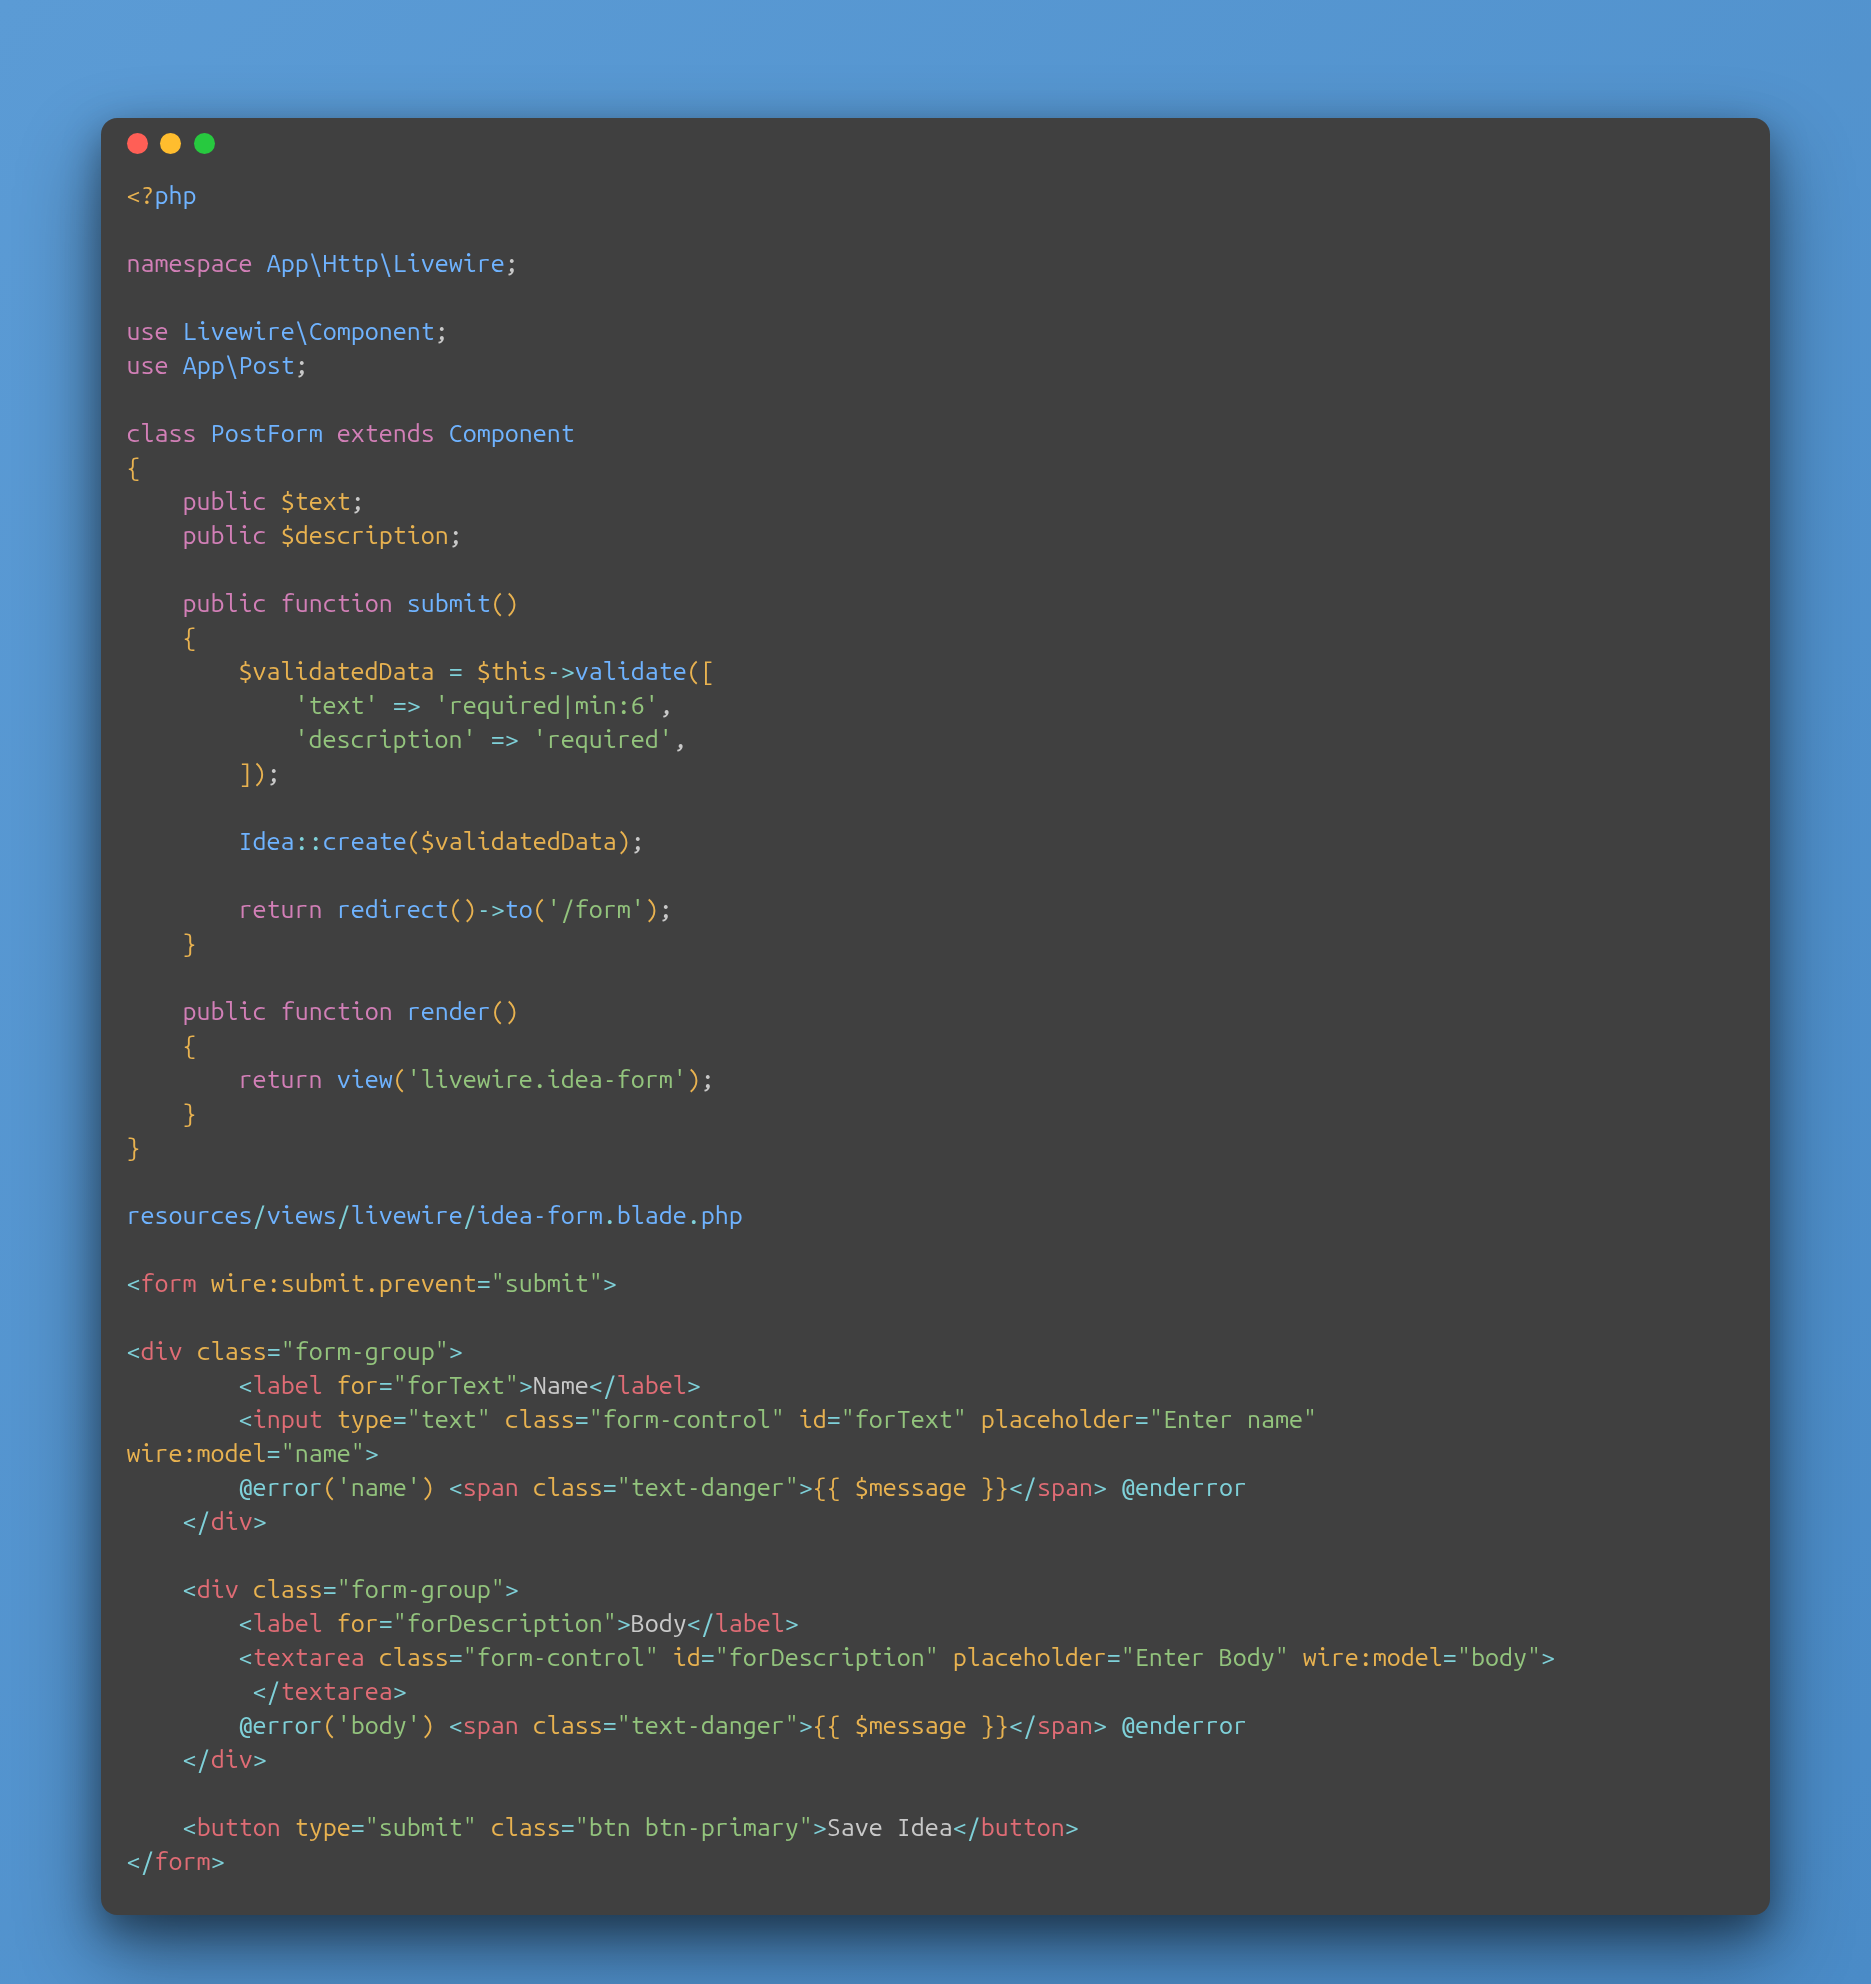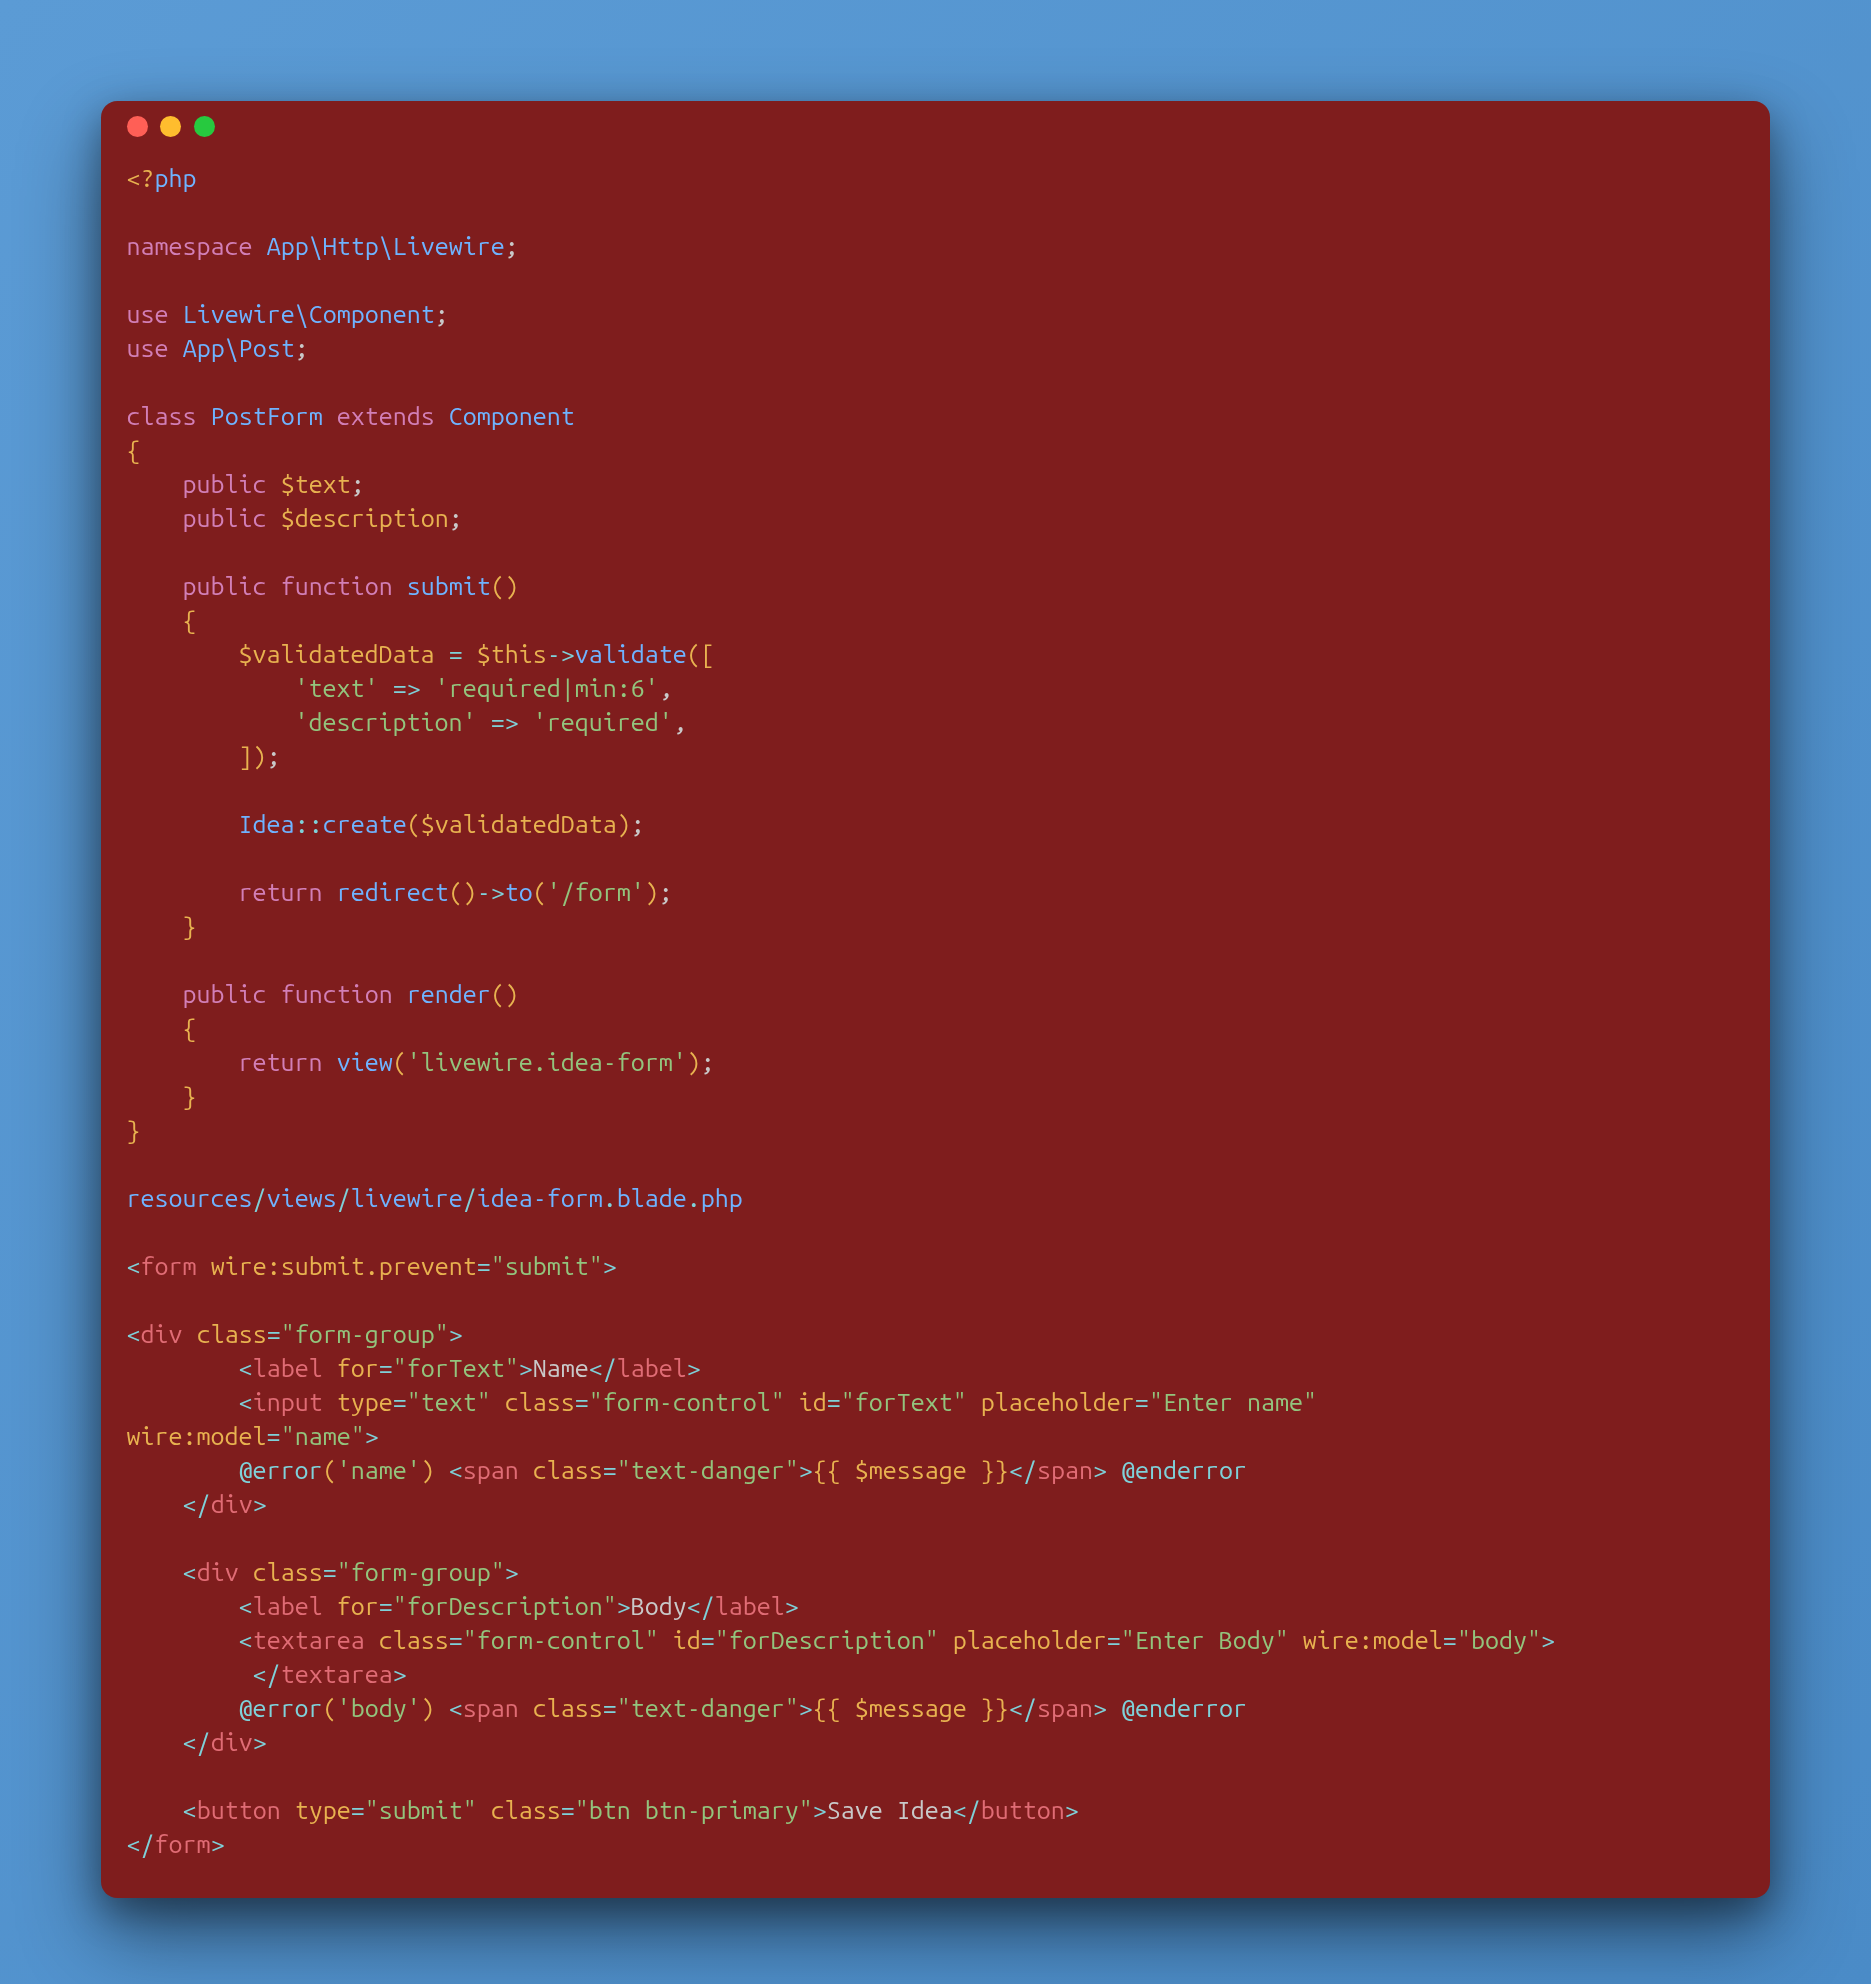--- a/index.html
+++ b/index.html
@@ -7,26 +7,27 @@
   body {
     background: linear-gradient(135deg, #5b9bd5 0%, #4a8bc7 100%);
     background-color: #5593cd;
     font-family: "SF Mono", "Monaco", "Menlo", "Consolas", "Ubuntu Mono", monospace;
     display: flex;
     justify-content: center;
     align-items: flex-start;
     padding: 101px 101px 128px 101px;
   }
   .window {
-    background: #7f1d1d;
+    background: #404040;
     border-radius: 16.4px;
     width: 100%;
     max-width: 1672px;
     box-shadow: 0 37px 82px rgba(0,0,0,0.45), 0 13.7px 37px rgba(0,0,0,0.35);
     overflow: hidden;
+    margin-top: 17px;
   }
   .titlebar {
     height: 51px;
     display: flex;
     align-items: center;
     padding-left: 25.6px;
     gap: 12.8px;
   }
   .dot {
     width: 21px;

